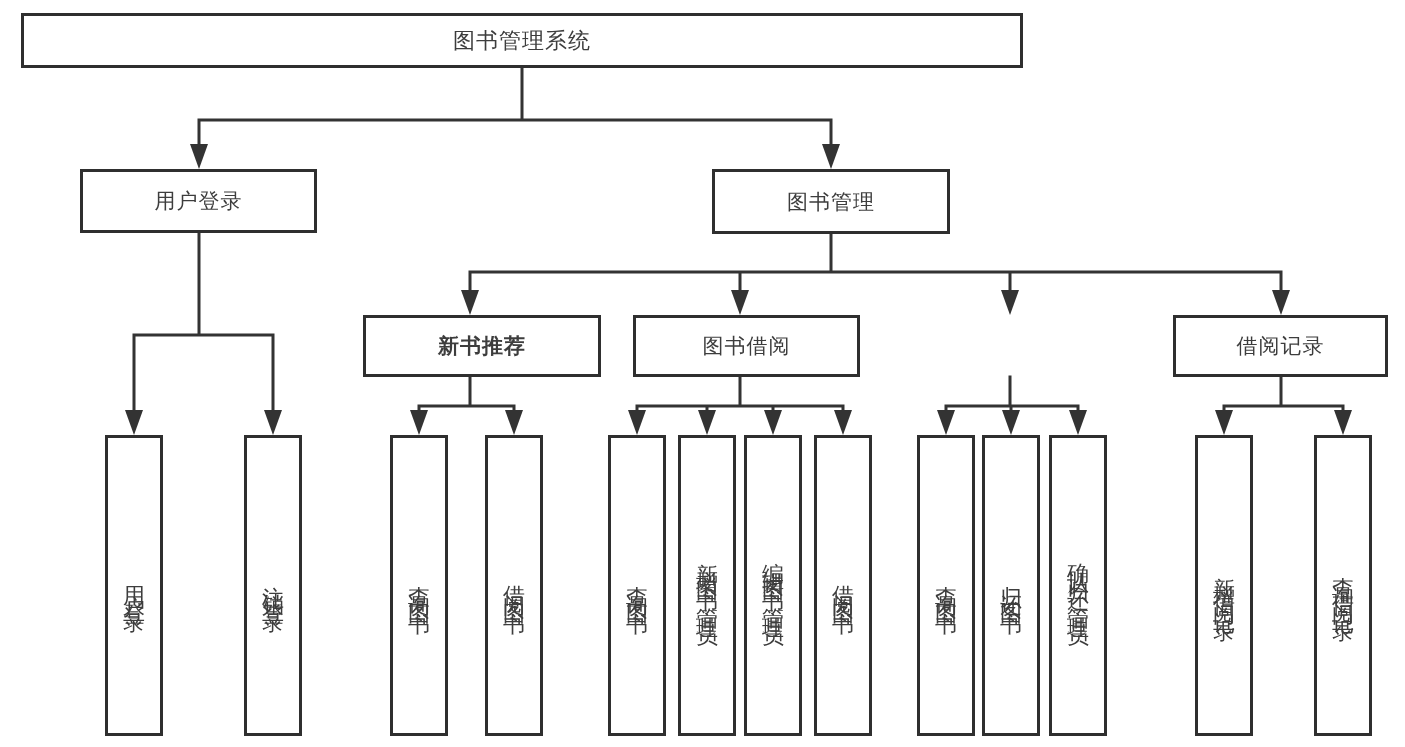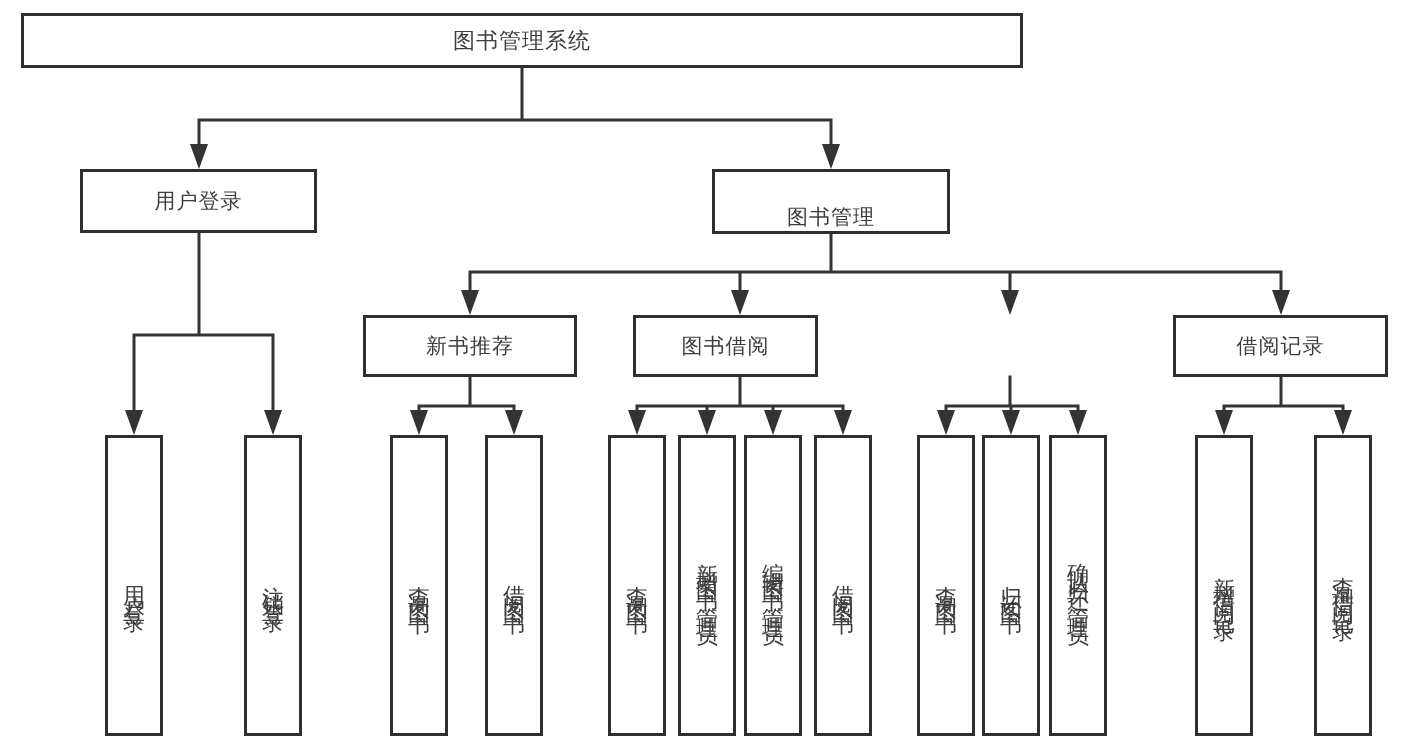--- a/index.html
+++ b/index.html
@@ -95,28 +95,28 @@
     </g>
   </svg>
 
   <div class="node hbox root-box" style="left:21px; top:13px; width:1002px; height:55px;">
     <span>图书管理系统</span>
   </div>
 
   <div class="node hbox" style="left:80px; top:169px; width:237px; height:64px;">
     <span>用户登录</span>
   </div>
-  <div class="node hbox" style="left:712px; top:169px; width:238px; height:65px;align-items:flex-end;">
+  <div class="node hbox" style="left:712px; top:169px; width:238px; height:65px;">
     <span>图书管理</span>
   </div>
 
-  <div class="node hbox" style="left:363px; top:315px; width:214px; height:62px;">
+  <div class="node hbox" style="left:363px; top:315px; width:238px; height:62px;font-weight:bold;">
     <span>新书推荐</span>
   </div>
-  <div class="node hbox" style="left:633px; top:315px; width:185px; height:62px;">
+  <div class="node hbox" style="left:633px; top:315px; width:227px; height:62px;">
     <span>图书借阅</span>
   </div>
   <div class="node hbox" style="left:1173px; top:315px; width:215px; height:62px;">
     <span>借阅记录</span>
   </div>
 
   <div class="node vbox" style="left:105px; top:435px; width:58px; height:301px;">
     <span>用户登录</span>
   </div>
   <div class="node vbox" style="left:244px; top:435px; width:58px; height:301px;">

